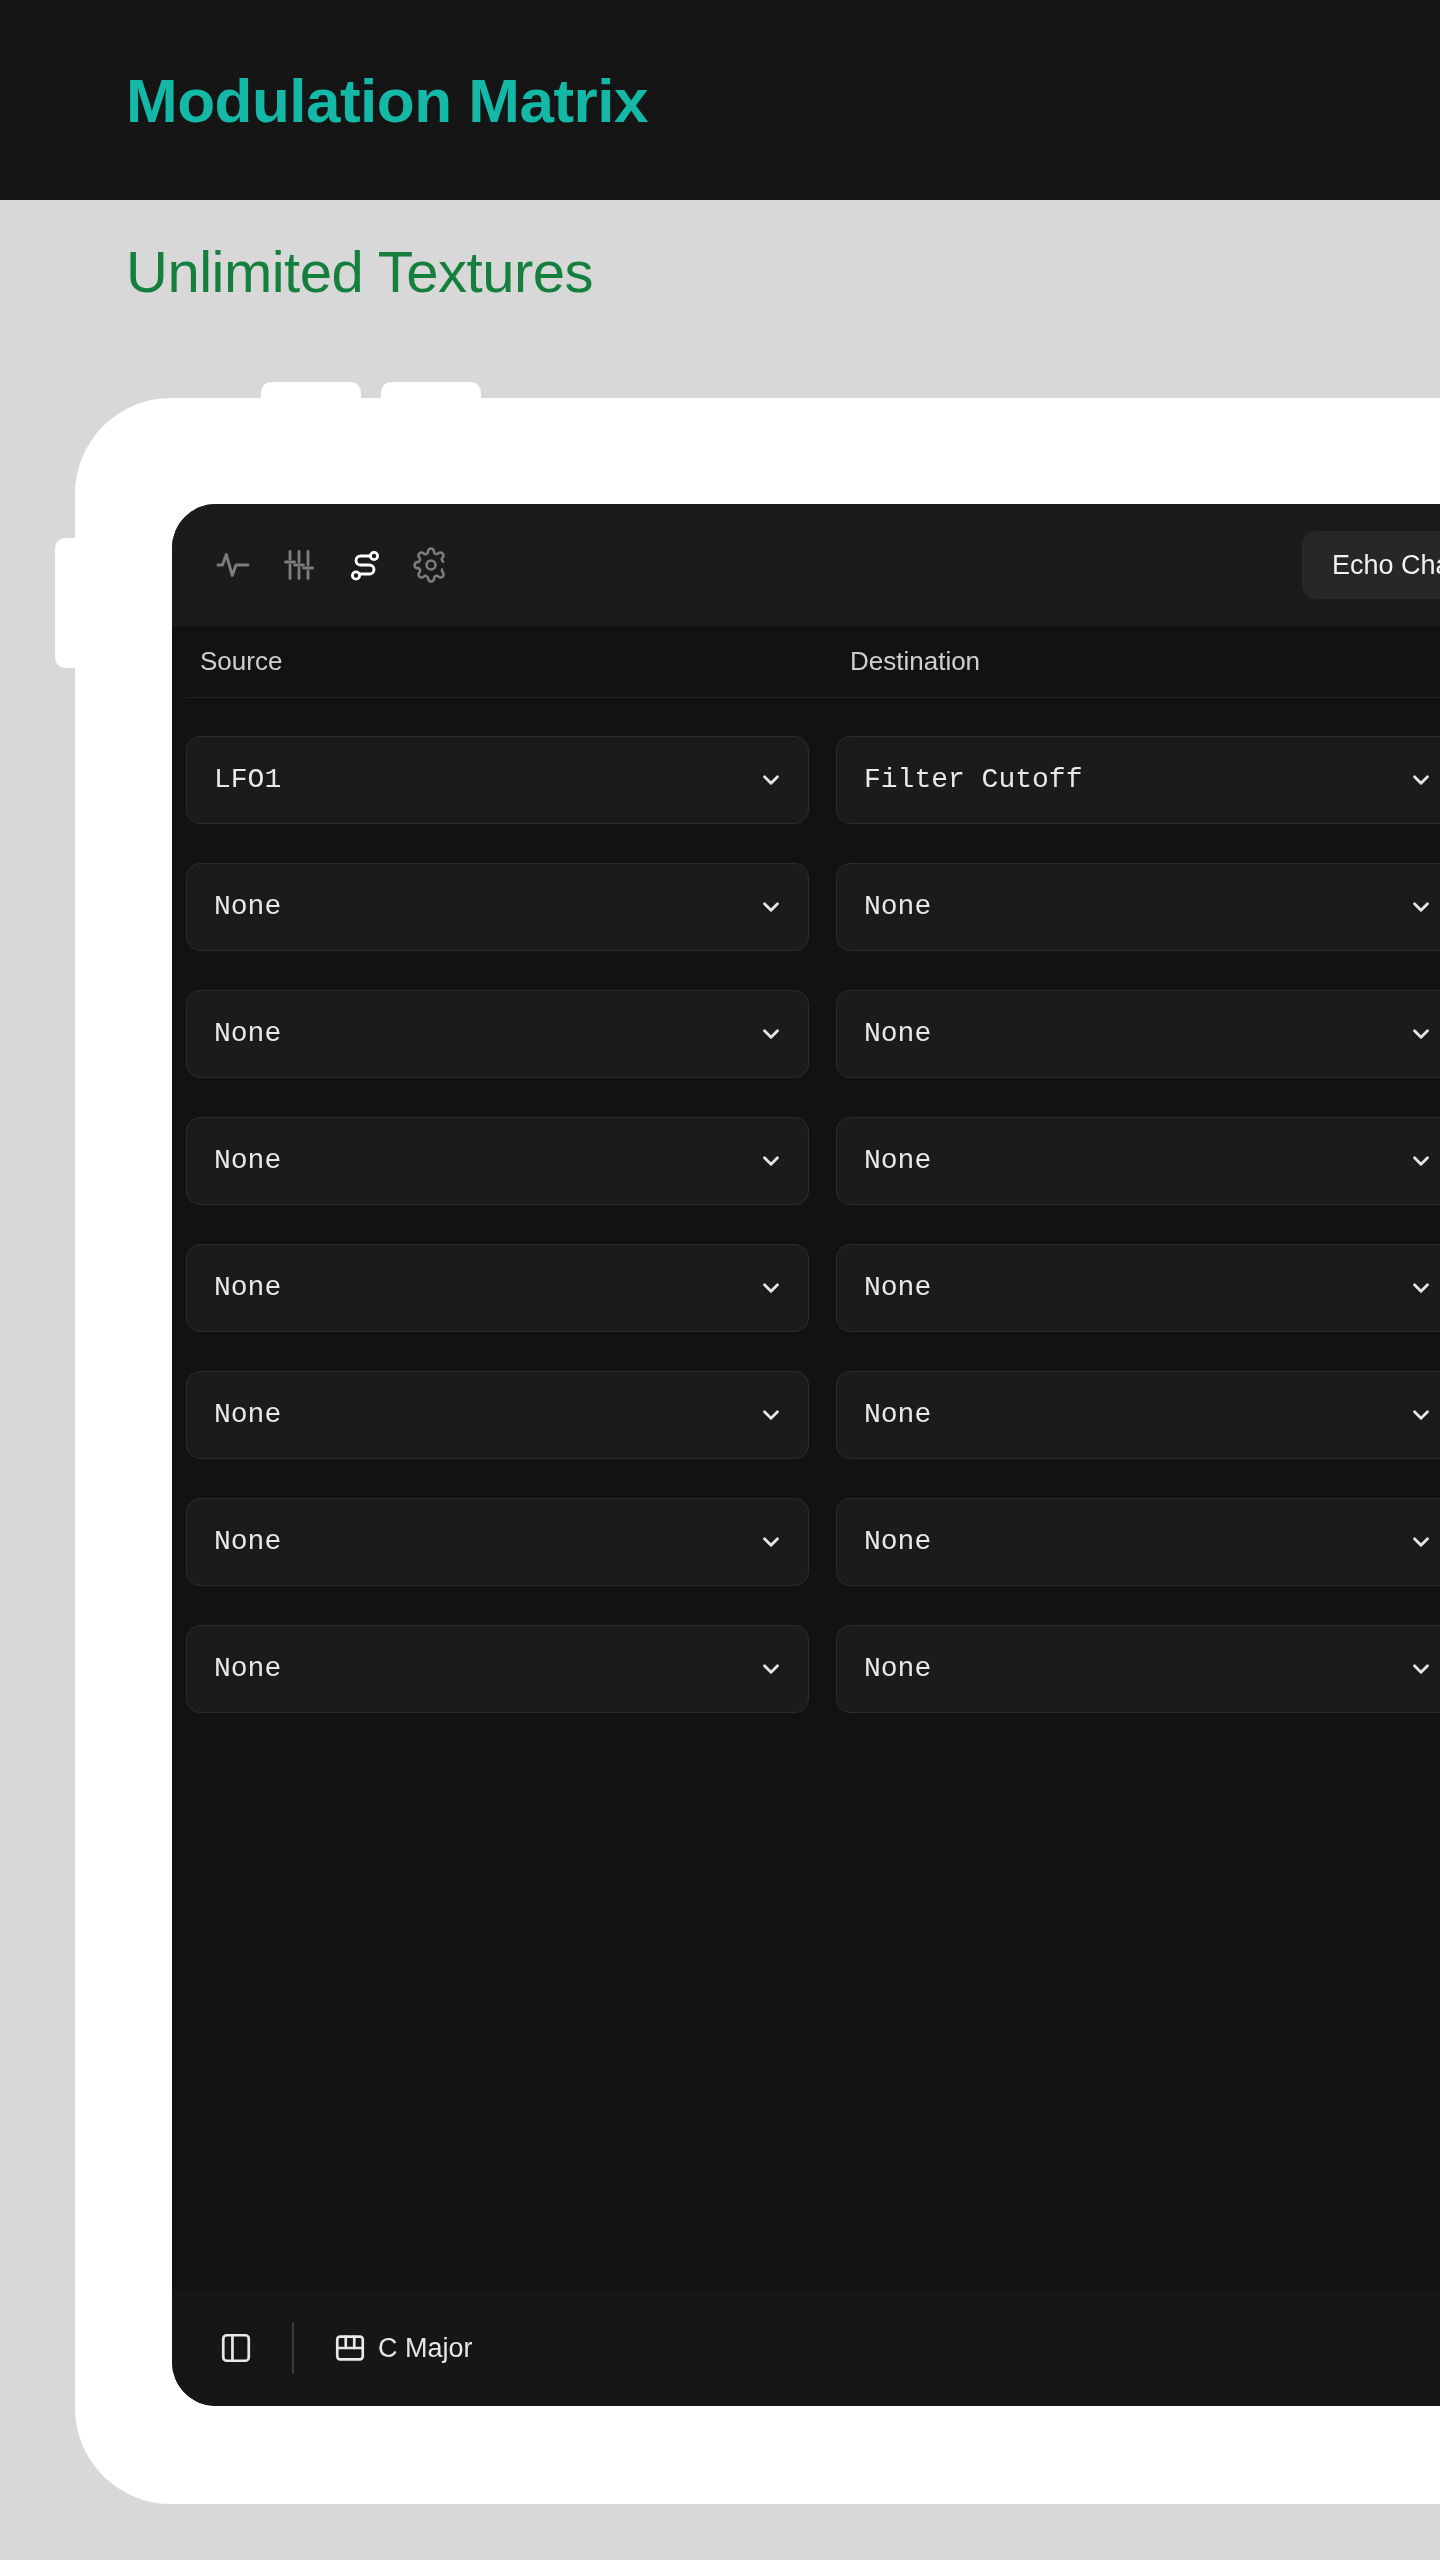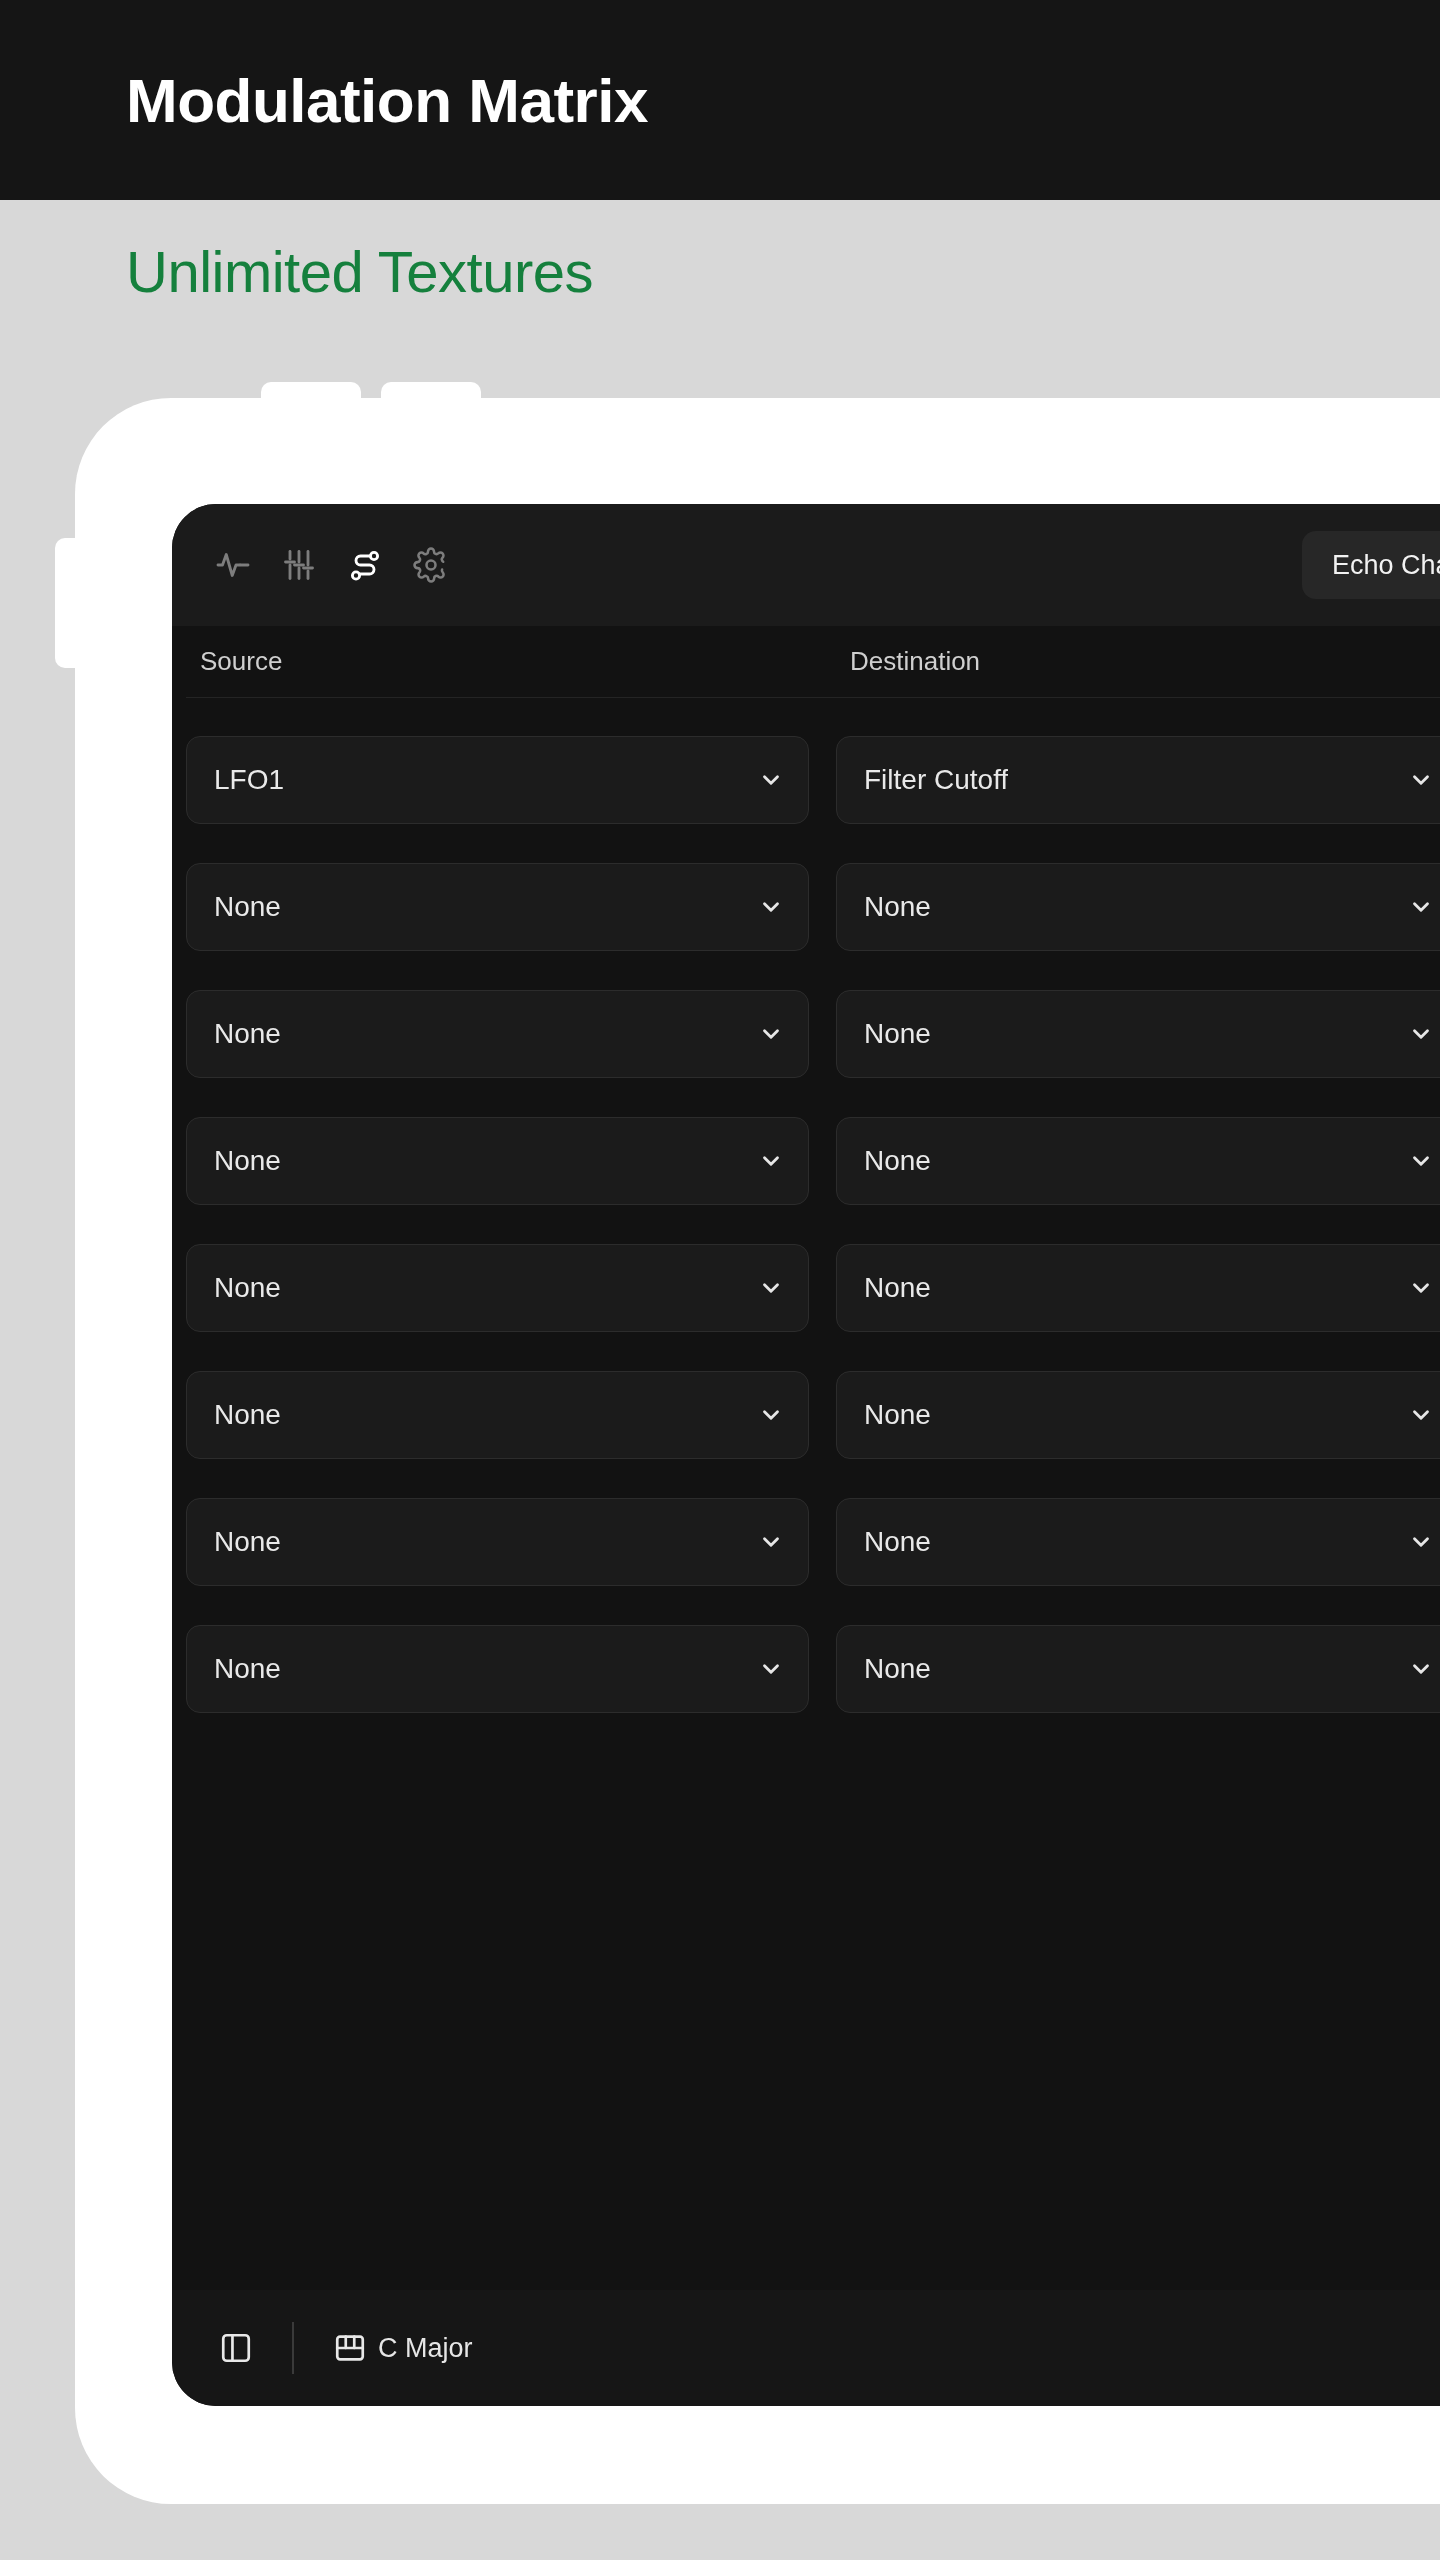--- a/index.html
+++ b/index.html
@@ -23,21 +23,21 @@
     position: absolute;
     left: 0; top: 0;
     width: 1440px;
     height: 200px;
     background: #151515;
     display: flex;
     align-items: center;
   }
   #banner-title {
     margin-left: 126px;
-    color: #ffffff;
+    color: #14b8a6;
     font-size: 62px;
     font-weight: bold;
     letter-spacing: -0.5px;
     white-space: nowrap;
   }
 
   #section-title {
     position: absolute;
     left: 126px;
     top: 238px;
@@ -150,21 +150,21 @@
   }
   .col-source { width: 650px; flex: none; }
   .col-destination { width: 650px; flex: none; }
 
   #matrix-rows { padding-top: 18px; }
   .matrix-row {
     display: flex;
     height: 127px;
     align-items: center;
   }
-  .row-cell { flex: none; padding-right: 27px; }
+  .row-cell { flex: none; padding-right: 27px; font-family: Liberation Mono, monospace; }
   .row-cell.col-source { width: 650px; }
   .row-cell.col-destination { width: 650px; }
 
   .select-box {
     height: 88px;
     background: #1b1b1b;
     border: 1px solid #2c2c2c;
     border-radius: 14px;
     display: flex;
     align-items: center;

